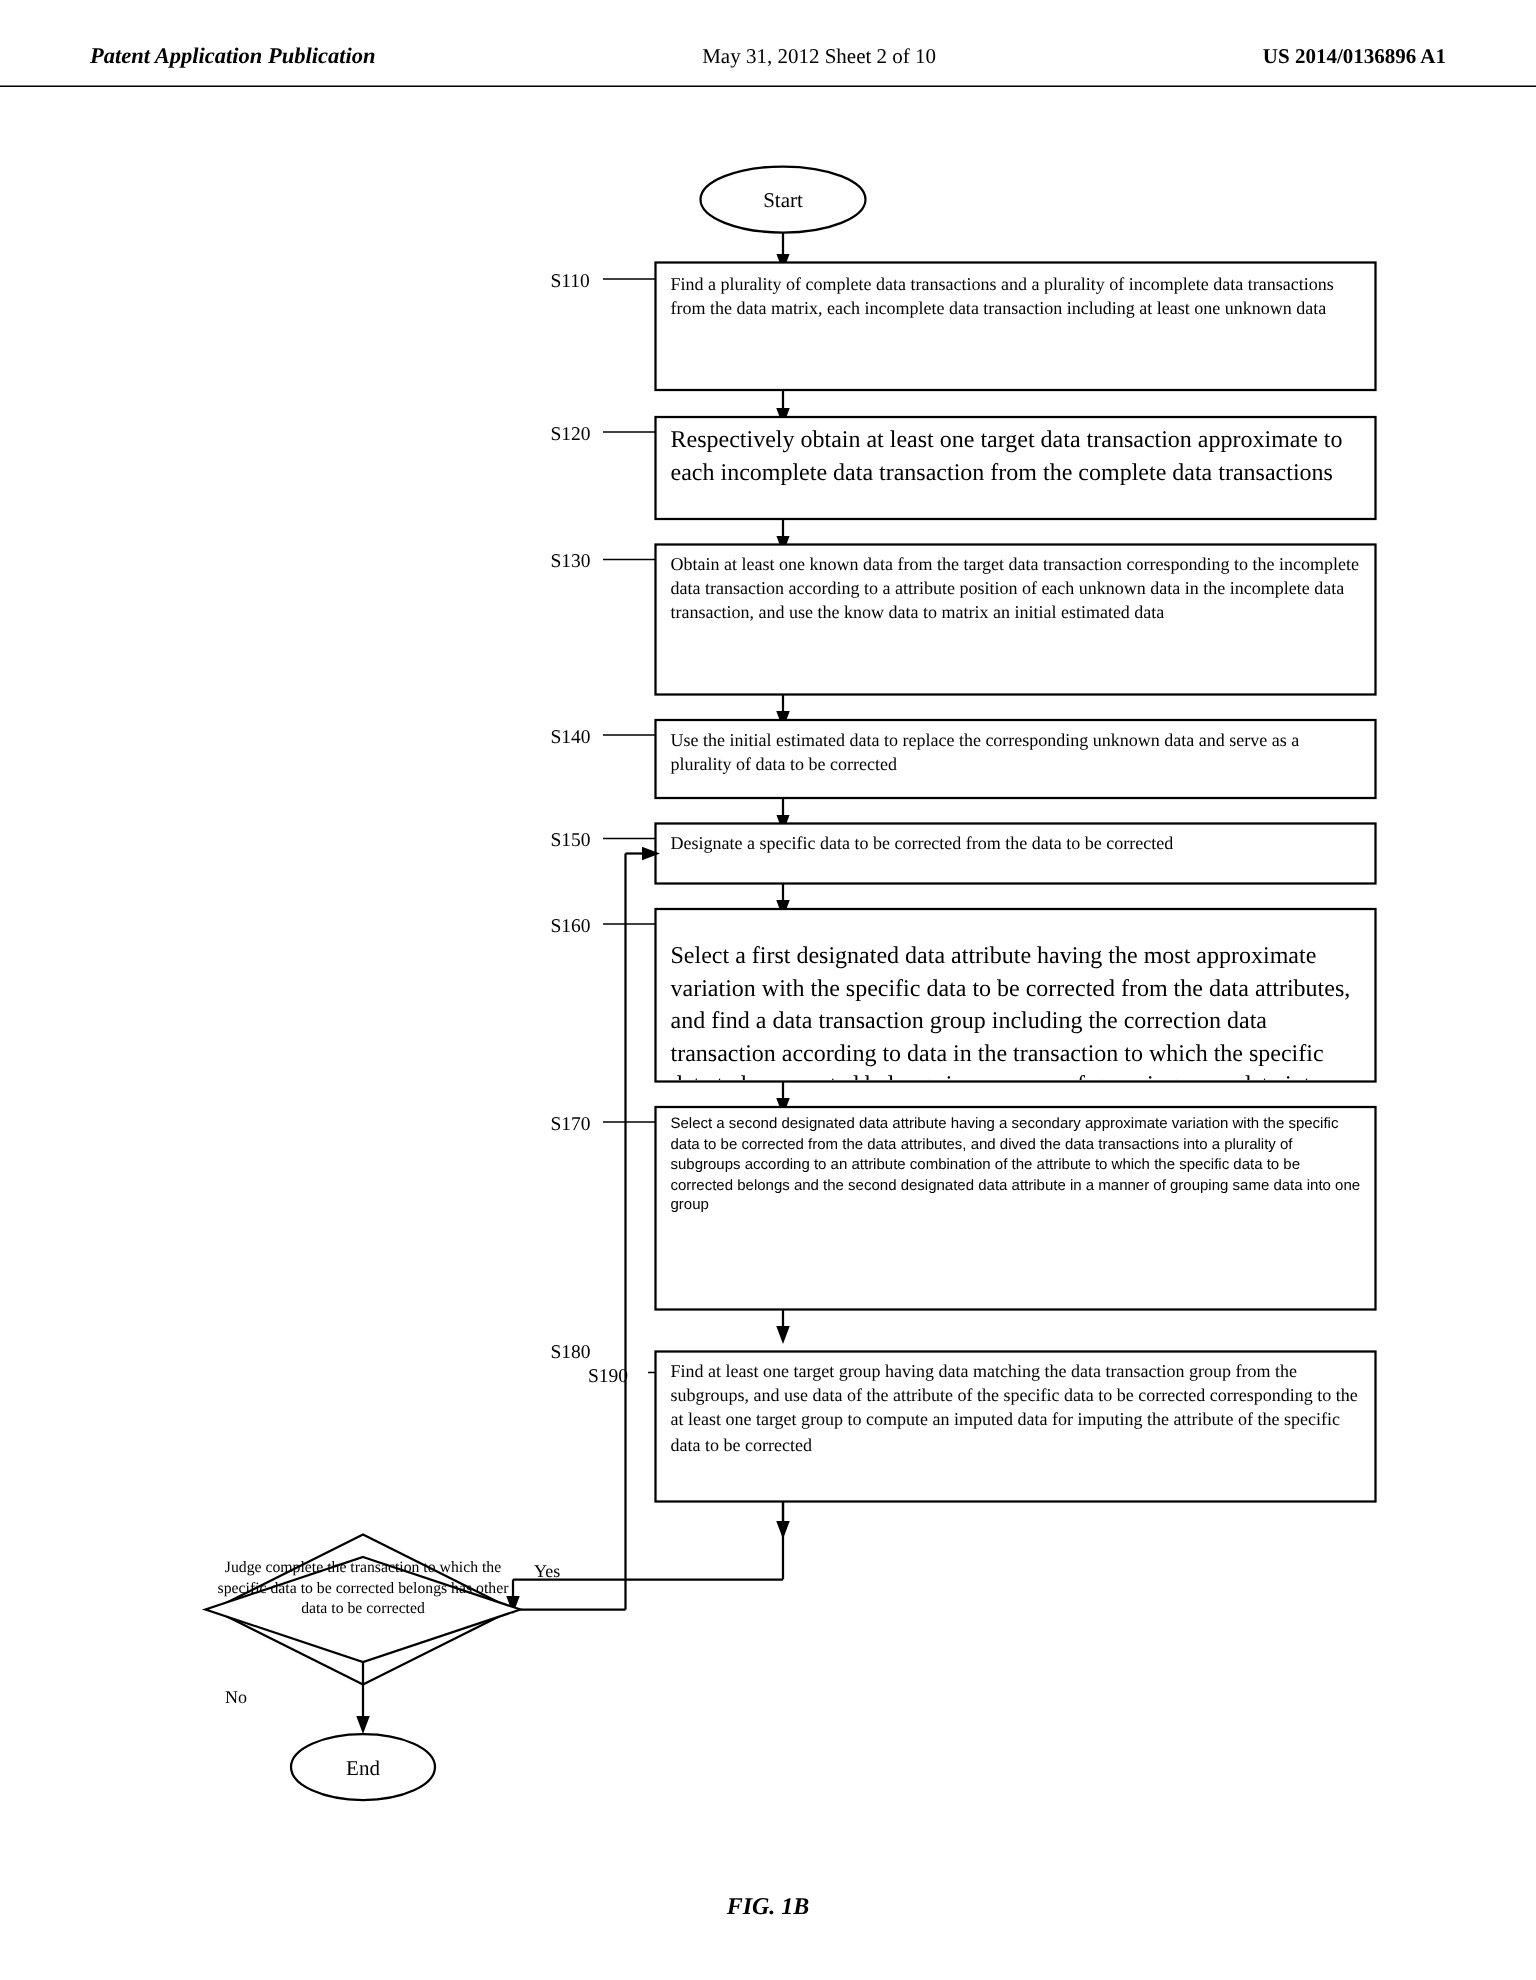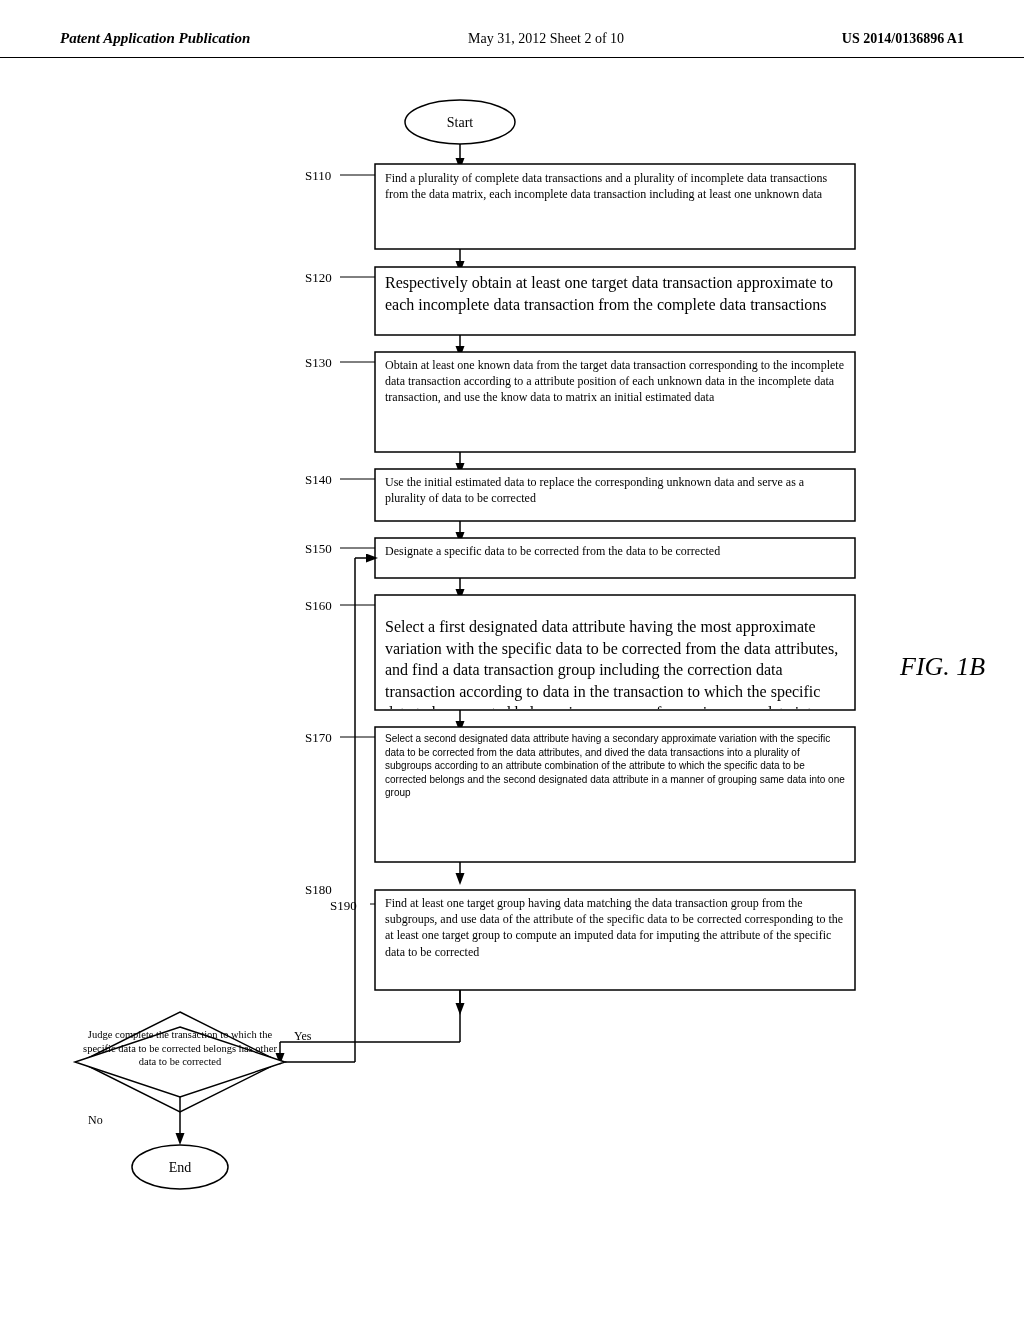--- a/index.html
+++ b/index.html
@@ -11,21 +11,21 @@
       position: relative;
       overflow-x: hidden;
     }
 
     .page-header {
       display: flex;
       justify-content: space-between;
       align-items: baseline;
       padding: 30px 60px 10px 60px;
       border-bottom: 1px solid #000;
-      margin-bottom: 4px;
+      margin-bottom: 15px;
     }
 
     .header-left {
       font-weight: bold;
       font-size: 15px;
       font-style: italic;
     }
 
     .header-center {
       font-size: 14px;
@@ -35,32 +35,32 @@
     .header-right {
       font-size: 14px;
       font-weight: bold;
     }
 
     .diagram-container {
       position: relative;
       width: 100%;
       padding: 20px 0;
       display: flex;
-      flex-direction: row;
+      flex-direction: column;
       align-items: center;
     }
 
     svg.flowchart {
       display: block;
     }
 
     .fig-label {
       text-align: center;
-      font-size: 26px;
-      font-weight: normal;
+      font-size: 16px;
+      font-weight: bold;
       margin-top: 10px;
       font-style: italic;
     }
   </style>
 </head>
 <body>
 
 <div class="page-header">
   <div class="header-left">Patent Application Publication</div>
   <div class="header-center">May 31, 2012   Sheet 2 of 10</div>

